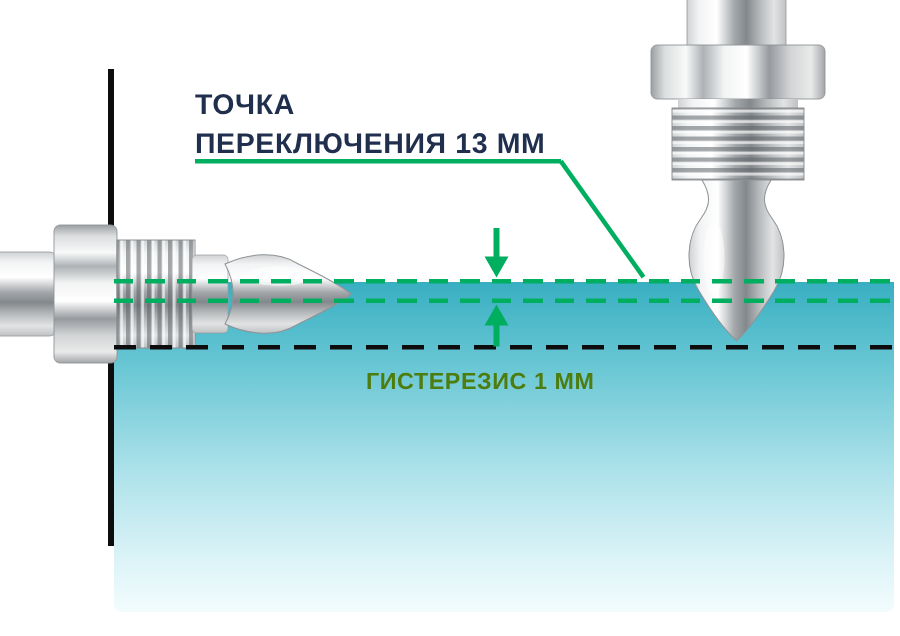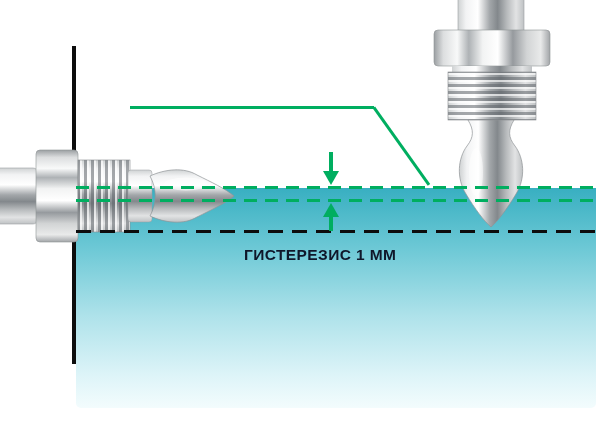--- a/index.html
+++ b/index.html
@@ -39,21 +39,21 @@
   .underline{
     position:absolute;left:130px;top:106px;width:244px;height:2.6px;
     background:#00ae60;z-index:5;
   }
   .leader{
     position:absolute;left:374px;top:106px;width:95px;height:2.6px;
     background:#00ae60;z-index:5;transform-origin:0 50%;transform:rotate(54.5deg);
   }
   .hyst{
     position:absolute;left:244px;top:246px;z-index:5;
-    color:#0f172a;font-size:15.5px;font-weight:700;letter-spacing:.4px;
+    color:#4d7c0f;font-size:15.5px;font-weight:700;letter-spacing:.4px;
     text-transform:uppercase;
   }
 </style>
 </head>
 <body>
 
 <div class="canvas">
 
   <div class="water"></div>
 
@@ -144,18 +144,20 @@
 
   <svg class="arrow down" width="18" height="34" viewBox="0 0 18 34">
     <rect x="7" y="0" width="4" height="21" fill="#00ae60"></rect>
     <polygon points="1,19 17,19 9,33" fill="#00ae60"></polygon>
   </svg>
   <svg class="arrow up" width="18" height="29" viewBox="0 0 18 29">
     <polygon points="9,0 1,14 17,14" fill="#00ae60"></polygon>
     <rect x="7" y="12" width="4" height="16" fill="#00ae60"></rect>
   </svg>
 
+  <div class="title">ТОЧКА
+ПЕРЕКЛЮЧЕНИЯ 13 мм</div>
   <div class="underline"></div>
   <div class="leader"></div>
 
   <div class="hyst">ГИСТЕРЕЗИС 1 мм</div>
 
 </div>
 
 </body></html>

